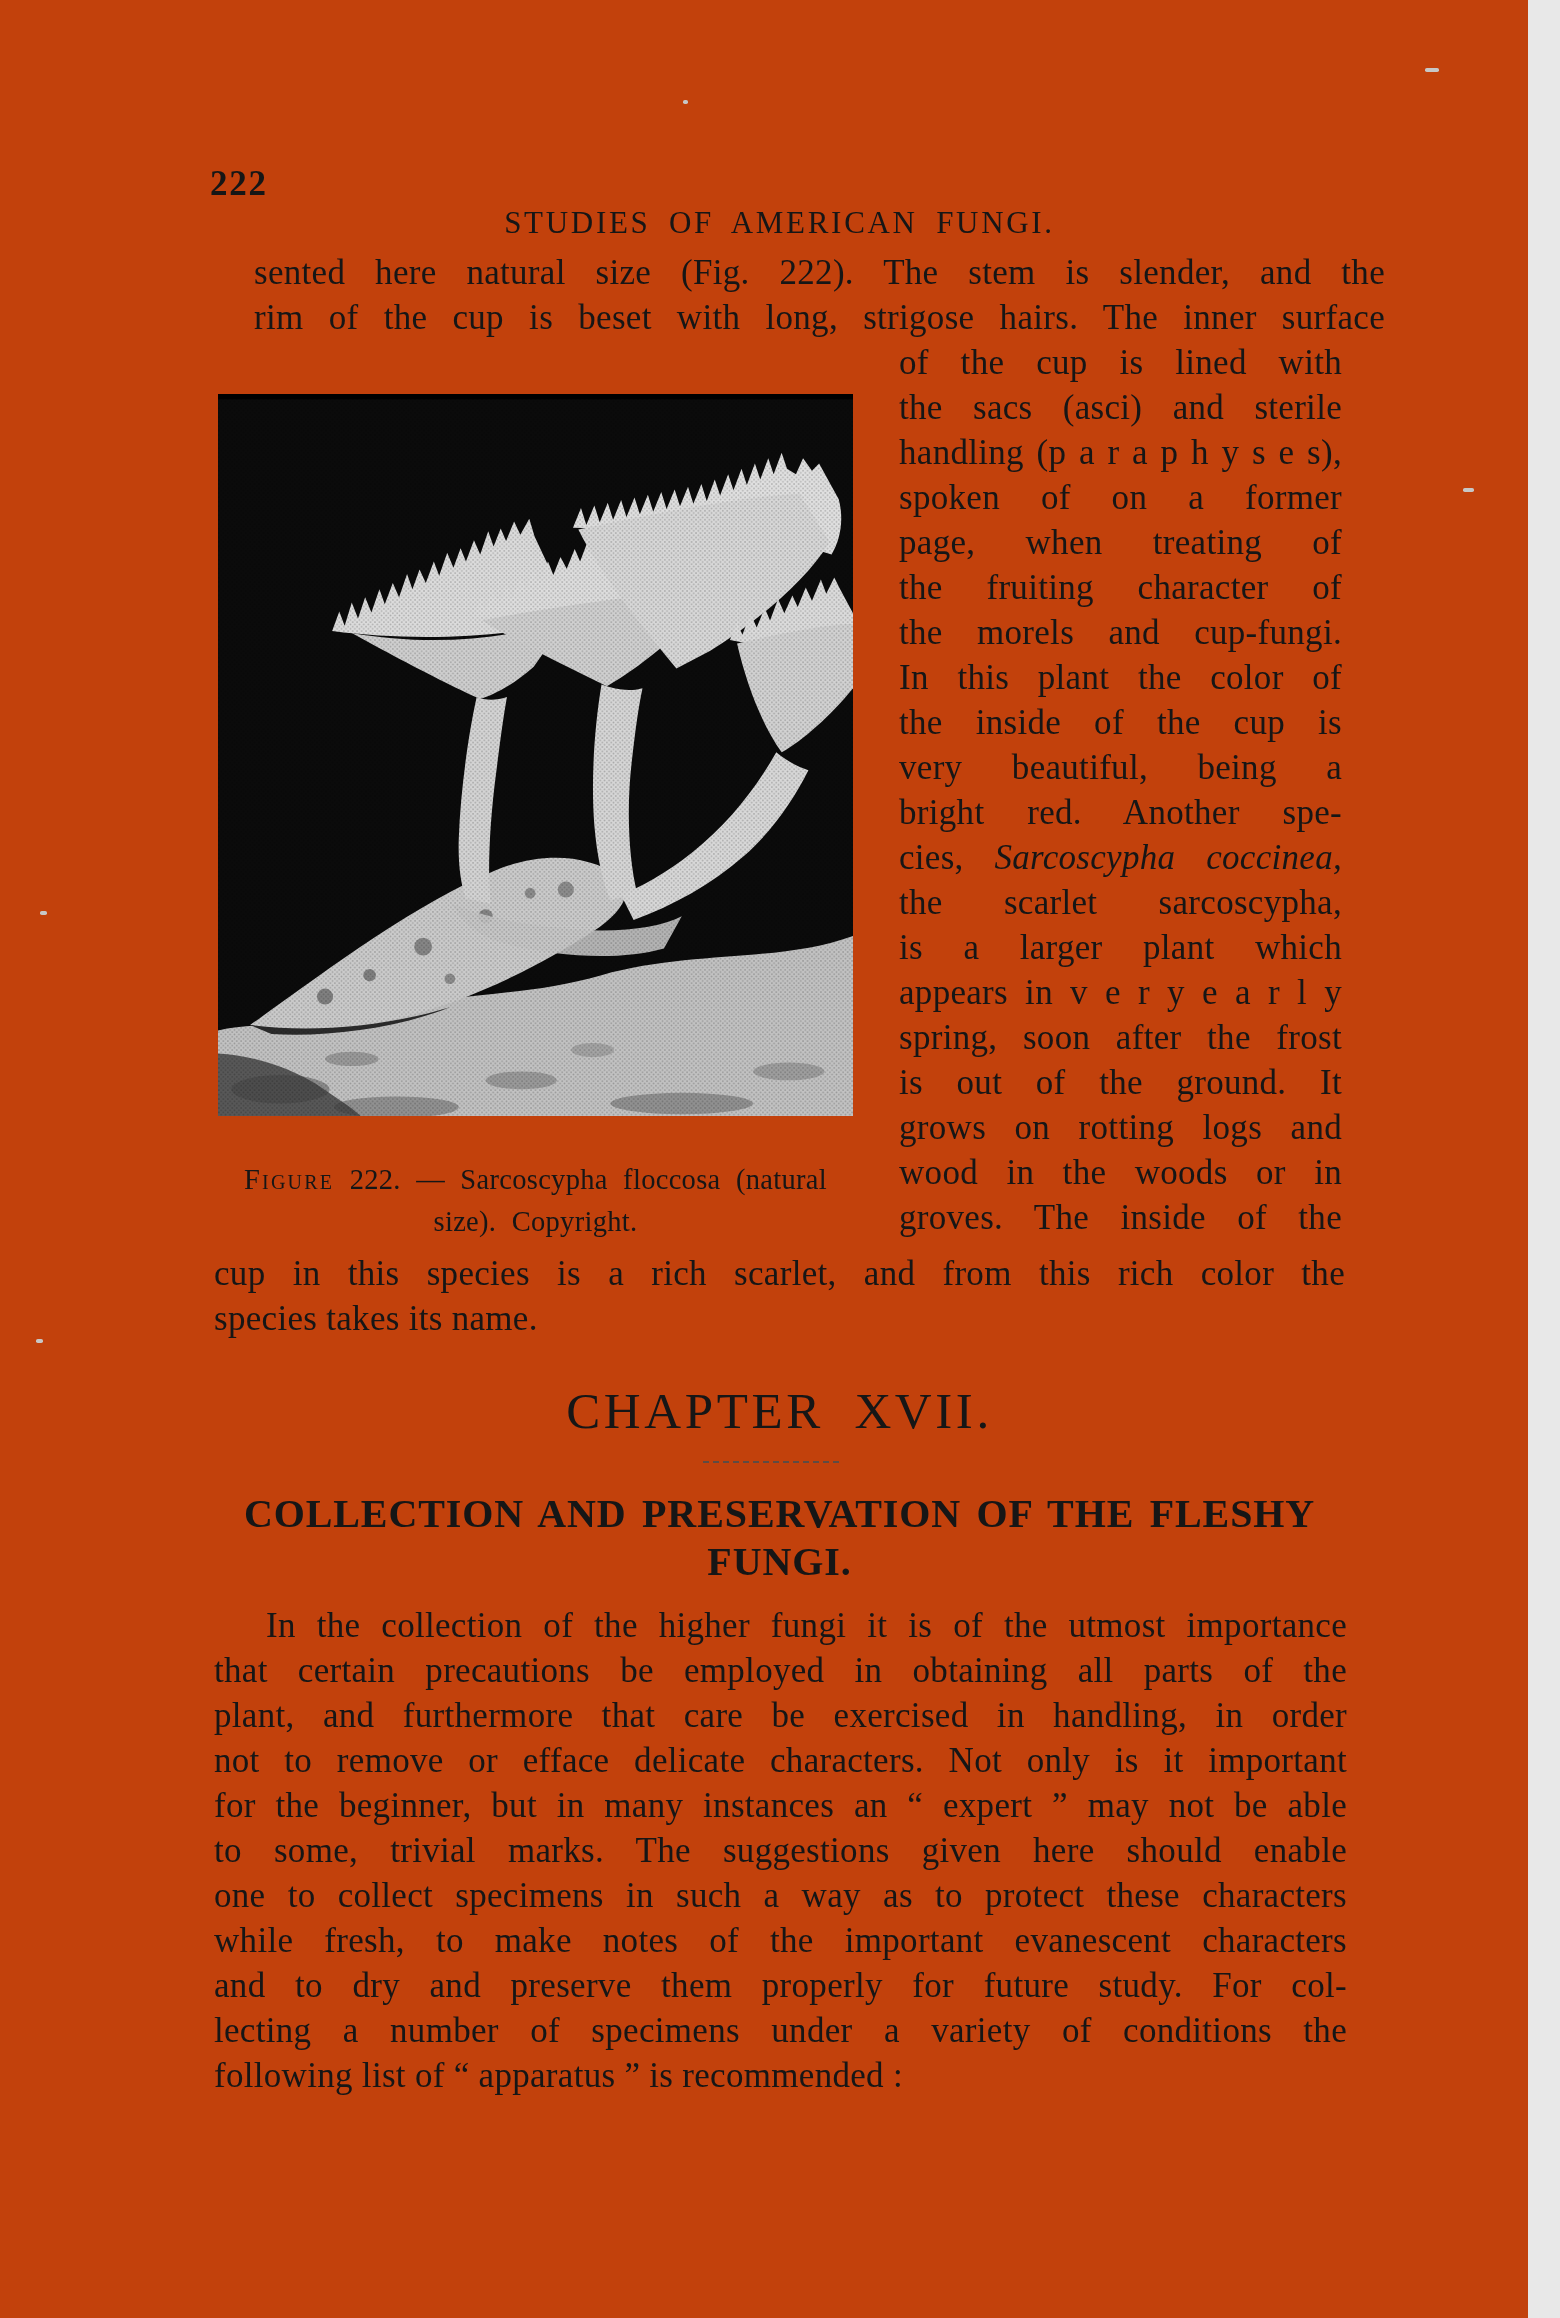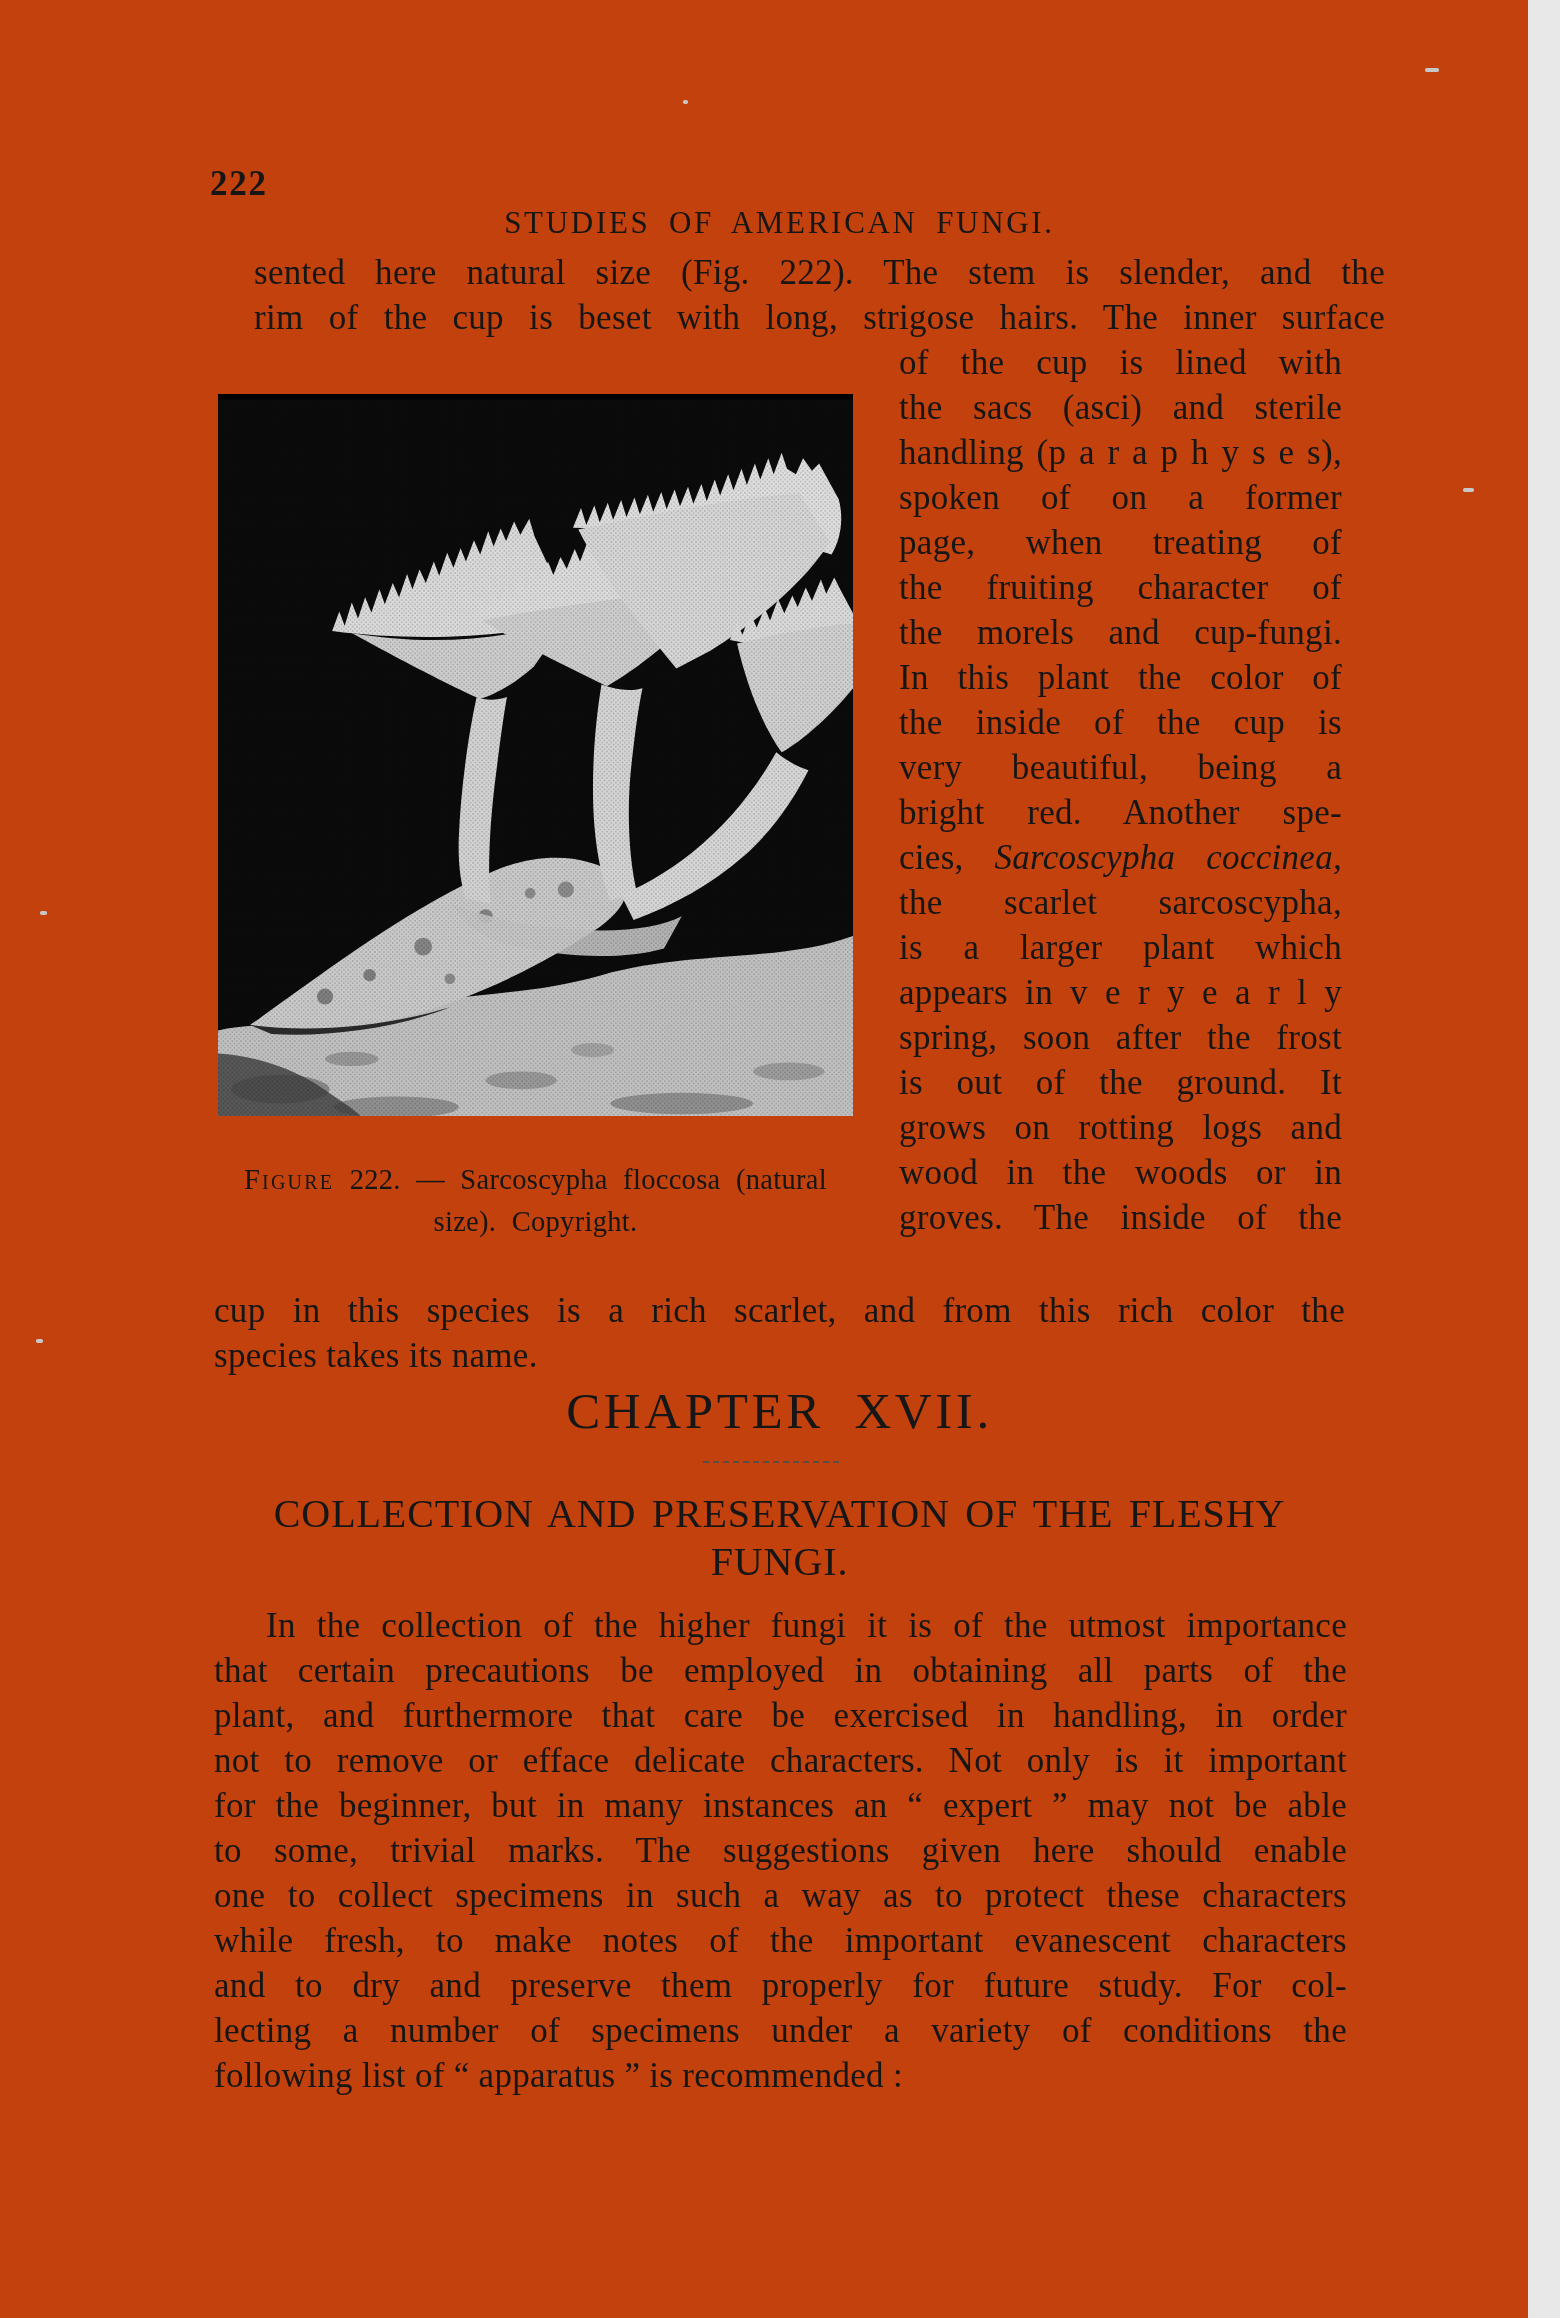--- a/index.html
+++ b/index.html
@@ -31,32 +31,32 @@
   .right-col{
     left:899px;top:340px;width:443px;
     font-size:35px;line-height:45px;letter-spacing:0.3px;
   }
   .caption{
     left:218px;top:1159px;width:635px;
     font-size:28.5px;line-height:42px;word-spacing:8px;letter-spacing:0.3px;
   }
   .continuation{
     left:214px;top:1251px;width:1131px;
-    font-size:35px;line-height:45px;letter-spacing:0.3px;margin-top:37px;
+    font-size:35px;line-height:45px;letter-spacing:0.3px;
   }
   .chapter-heading{
     left:214px;top:1382px;width:1131px;text-align:center;
     font-size:51px;letter-spacing:3.6px;word-spacing:14.3px;
   }
   .chapter-rule{
     left:703px;top:1461px;width:136px;height:0;
     border-top:2.7px dashed #4d4d4d;opacity:.85;
   }
   .section-heading{
-    left:214px;top:1490px;width:1131px;text-align:center;font-weight:normal;
+    left:214px;top:1490px;width:1131px;text-align:center;font-weight:bold;
     font-size:40px;line-height:48px;letter-spacing:0.9px;word-spacing:4.5px;
   }
   .body-par{
     left:214px;top:1603px;width:1133px;
     font-size:35px;line-height:45px;letter-spacing:0.3px;
   }
   .body-par div:first-child{text-indent:52px;}
   .speck{position:absolute;background:#c7c7c7;border-radius:1.8px;}
 </style>
 </head>

